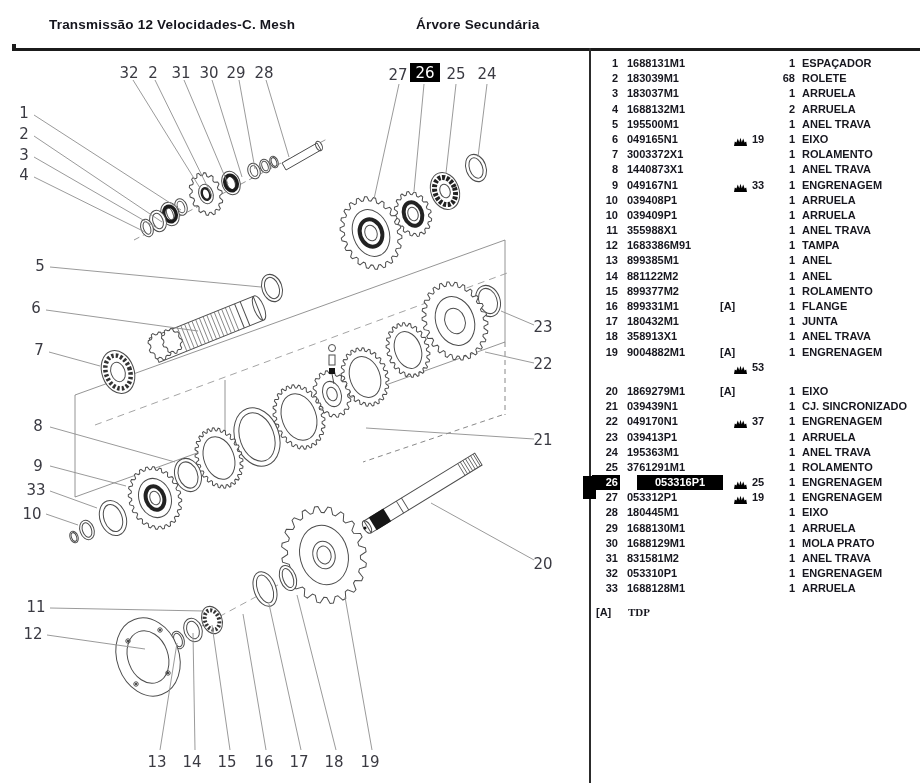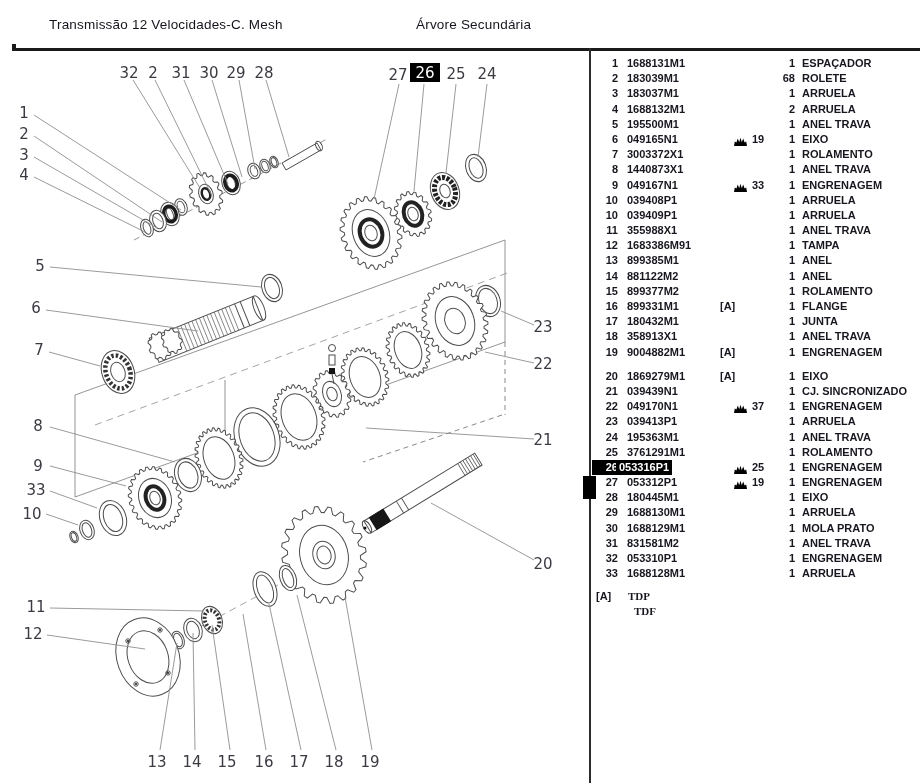--- a/index.html
+++ b/index.html
@@ -1,18 +1,18 @@
 <!DOCTYPE html>
 <html><head>
 <meta charset="utf-8">
 <style>
   html,body{margin:0;padding:0;background:#ffffff;}
   body{width:922px;height:783px;font-family:"Liberation Sans",sans-serif;}
   .page{position:relative;width:922px;height:783px;overflow:hidden;background:#fff;}
-  .hdr{position:absolute;top:17px;font-size:13.5px;font-weight:normal;color:#15151d;letter-spacing:.2px;white-space:nowrap;text-align:right;}
+  .hdr{position:absolute;top:17px;font-size:13.5px;font-weight:bold;color:#15151d;letter-spacing:.2px;white-space:nowrap;text-align:right;}
   .hdr-left{left:49px;}
   .hdr-right{left:368px;margin-left:48px;}
   .top-rule{position:absolute;left:12px;top:48px;width:908px;height:3px;background:#1b1b1b;}
   .top-tick{position:absolute;left:12px;top:44px;width:4px;height:7px;background:#1b1b1b;}
   .v-divider{position:absolute;left:589px;top:48px;width:2px;height:735px;background:#2c2c2c;}
   .divider-marker{position:absolute;left:583px;top:476px;width:13px;height:23px;background:#000;}
   svg.diagram{position:absolute;left:0;top:0;}
   text.callout{font-family:"DejaVu Sans",sans-serif;font-size:15px;fill:#3a3a42;}
   text.callout-hl{fill:#ffffff;}
   .parts-list{position:absolute;left:592px;top:56px;width:328px;font-size:11px;font-weight:bold;color:#17171f;}
@@ -20,21 +20,21 @@
   .prow.gap{margin-top:9px;}
   .c-item{position:absolute;left:0;width:26px;text-align:right;}
   .c-part{position:absolute;left:35px;}
   .c-ref{position:absolute;left:128px;}
   .c-gear{position:absolute;left:142px;top:3px;width:13px;height:9px;}
   .c-teeth{position:absolute;left:160px;}
   .c-qty{position:absolute;left:185px;width:18px;text-align:right;}
   .c-desc{position:absolute;left:210px;}
   .hl{background:#000;color:#fff;}
   .c-item.hl{padding-right:2px;}
-  .c-part.hl{padding:0 3px;left:24px;}
+  .c-part.hl{padding:0 18px;left:45px;}
   .footnote{position:relative;margin-top:8px;}
   .fn-row{position:relative;height:14.6px;line-height:14.6px;}
   .fn-ref{position:absolute;left:4px;}
   .fn-line{position:absolute;left:36px;font-family:Liberation Serif, serif;}
   .fn-line.indent{left:42px;}
 </style>
 </head>
 <body>
 
 <div class="page">
@@ -453,20 +453,33 @@
   </div>
       <div class="prow">
     <span class="c-item">19</span>
     <span class="c-part">9004882M1</span>
     <span class="c-ref">[A]</span>
 
     <span class="c-teeth"></span>
     <span class="c-qty">1</span>
     <span class="c-desc">ENGRENAGEM</span>
   </div>
+      <div class="prow">
+    <span class="c-item"></span>
+    <span class="c-part"></span>
+    <span class="c-ref"></span>
+    <span class="c-gear">
+      <svg width="13" height="9" viewBox="0 0 13 9">
+            <path d="M0 9 L0.8 4.6 L2.4 5.4 L3.8 1.6 L5.2 5.2 L6.5 0.8 L7.8 5.2 L9.2 1.6 L10.6 5.4 L12.2 4.6 L13 9 Z" fill="#000"></path>
+          </svg>
+    </span>
+    <span class="c-teeth">53</span>
+    <span class="c-qty"></span>
+    <span class="c-desc"></span>
+  </div>
       <div class="prow gap">
     <span class="c-item">20</span>
     <span class="c-part">1869279M1</span>
     <span class="c-ref">[A]</span>
 
     <span class="c-teeth"></span>
     <span class="c-qty">1</span>
     <span class="c-desc">EIXO</span>
   </div>
       <div class="prow">
@@ -596,18 +609,15 @@
 
     <span class="c-teeth"></span>
     <span class="c-qty">1</span>
     <span class="c-desc">ARRUELA</span>
   </div>
       <div class="footnote">
     <div class="fn-row">
           <span class="fn-ref">[A]</span>
           <span class="fn-line">TDP</span>
         </div>
-    <div class="fn-row">
-          <span class="fn-line indent">TDF</span>
-        </div>
   </div>
     </div>
 </div>
 
 </body></html>

